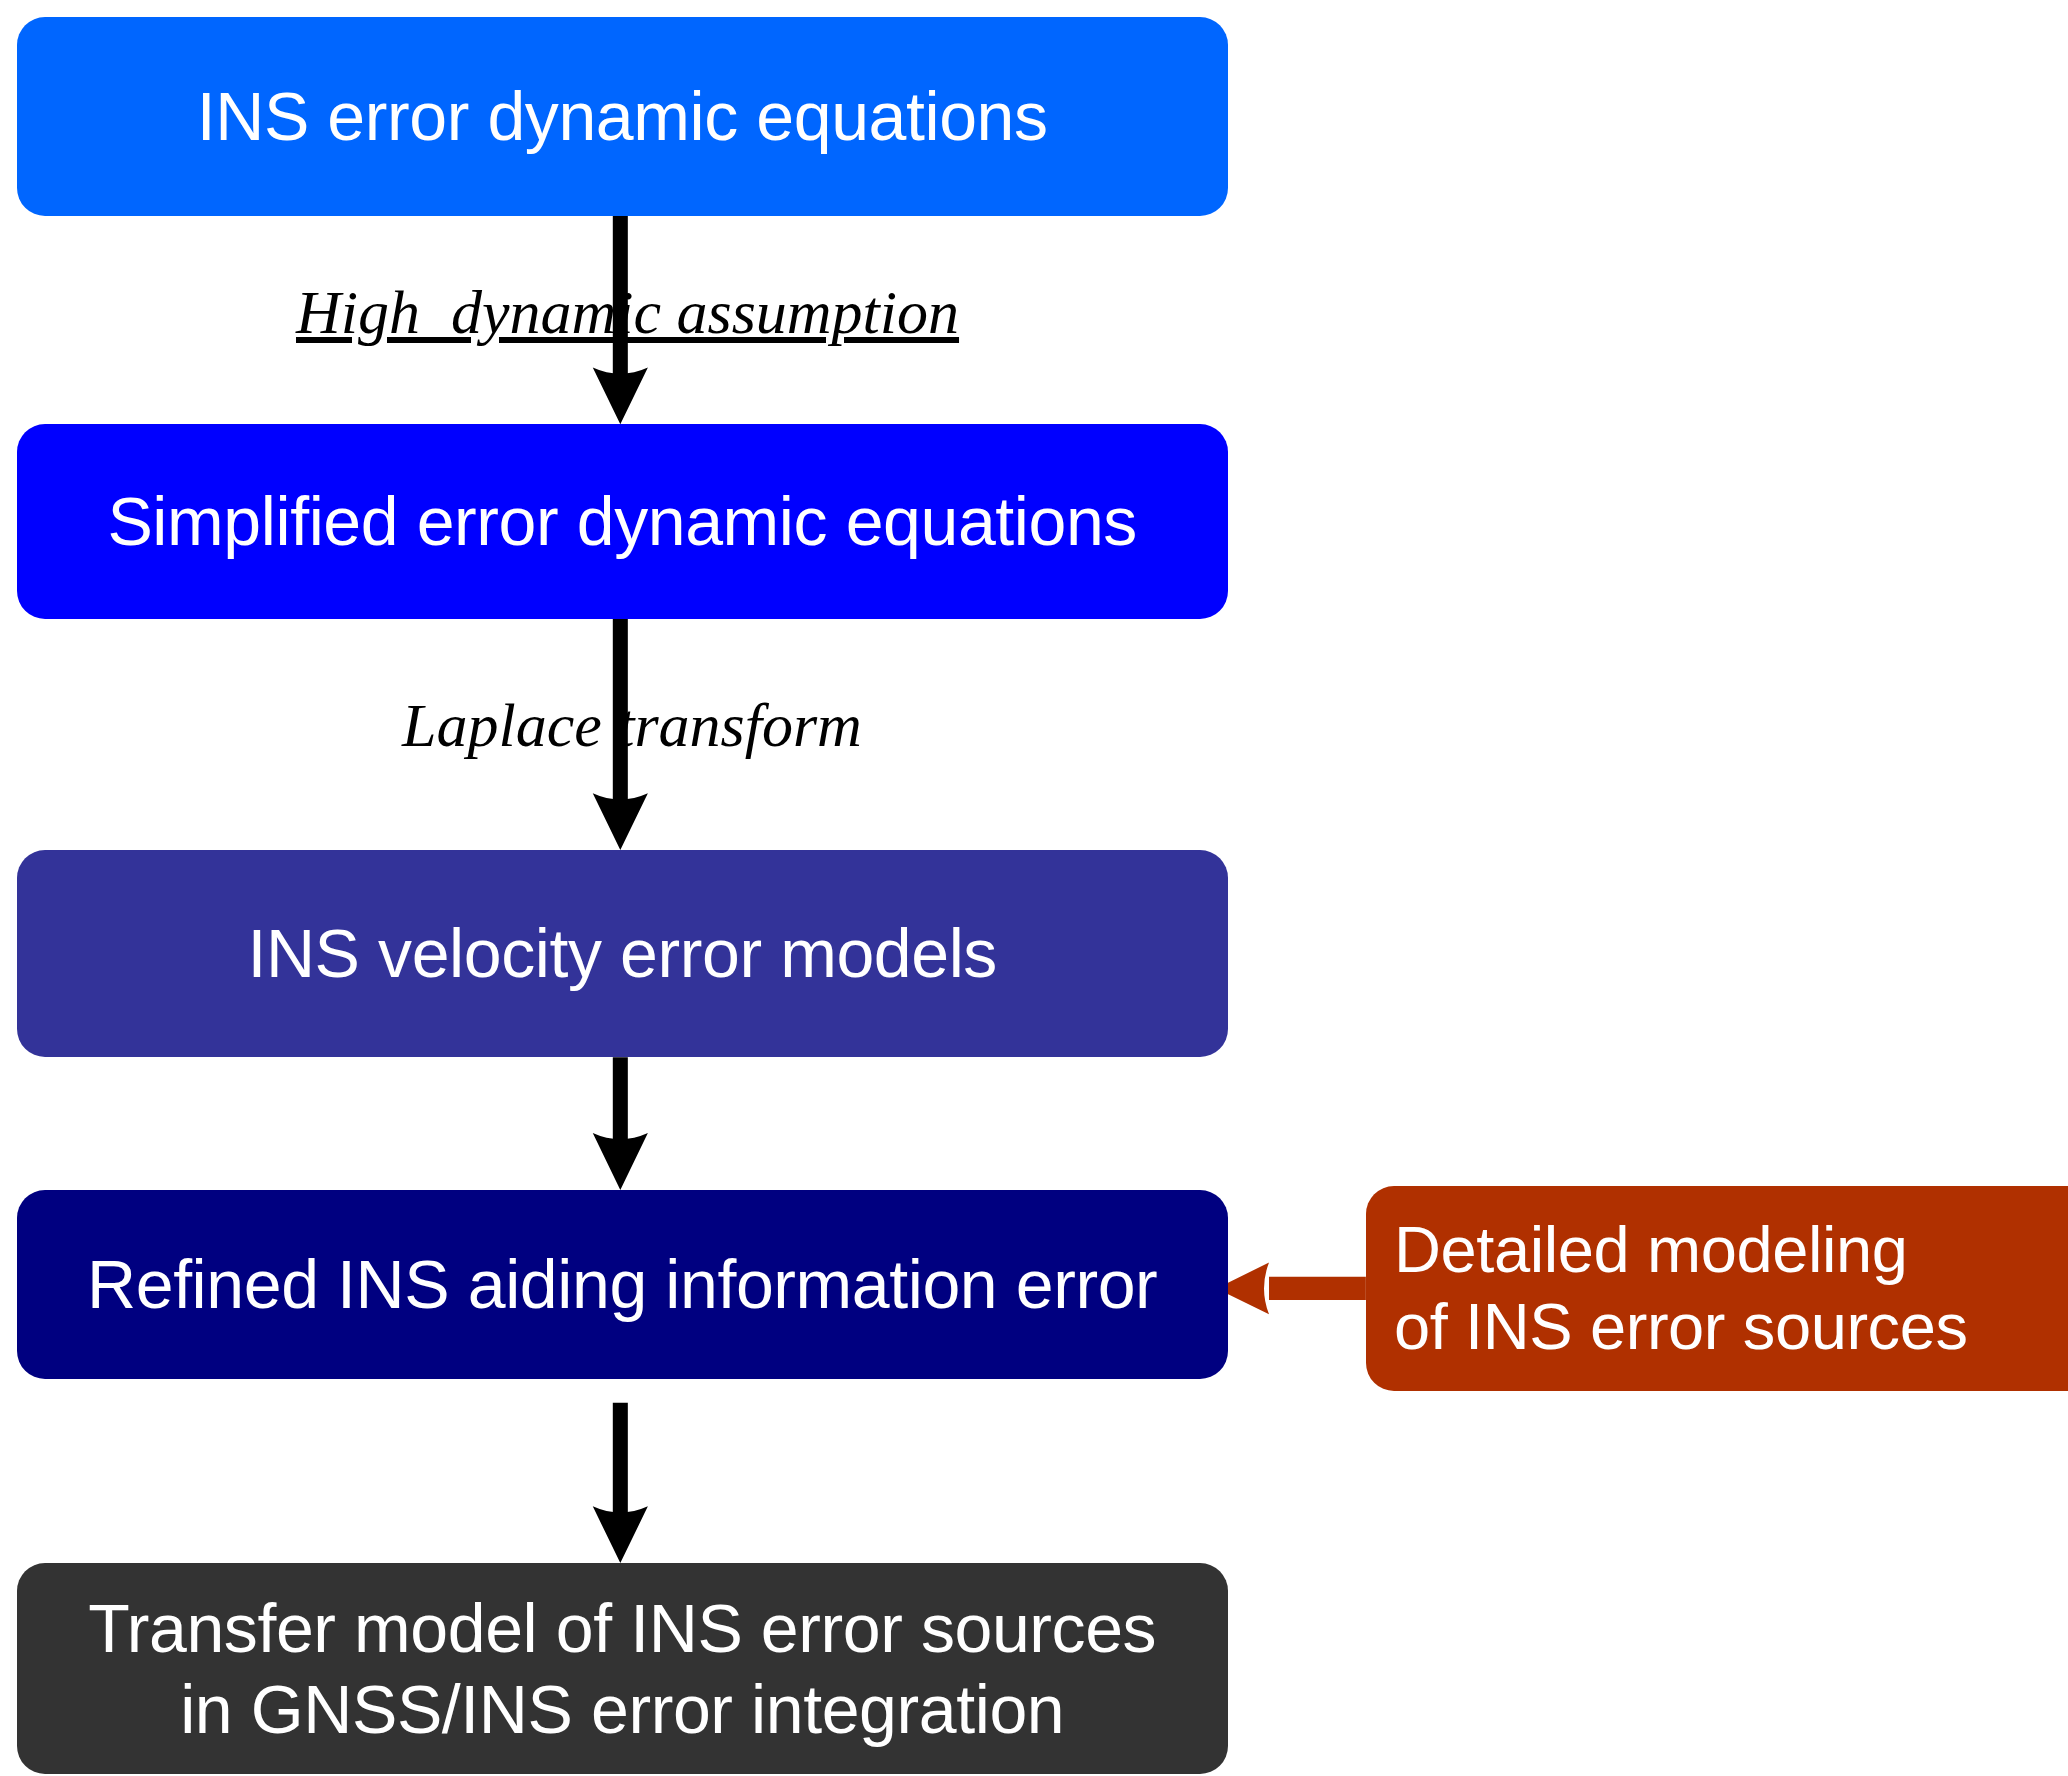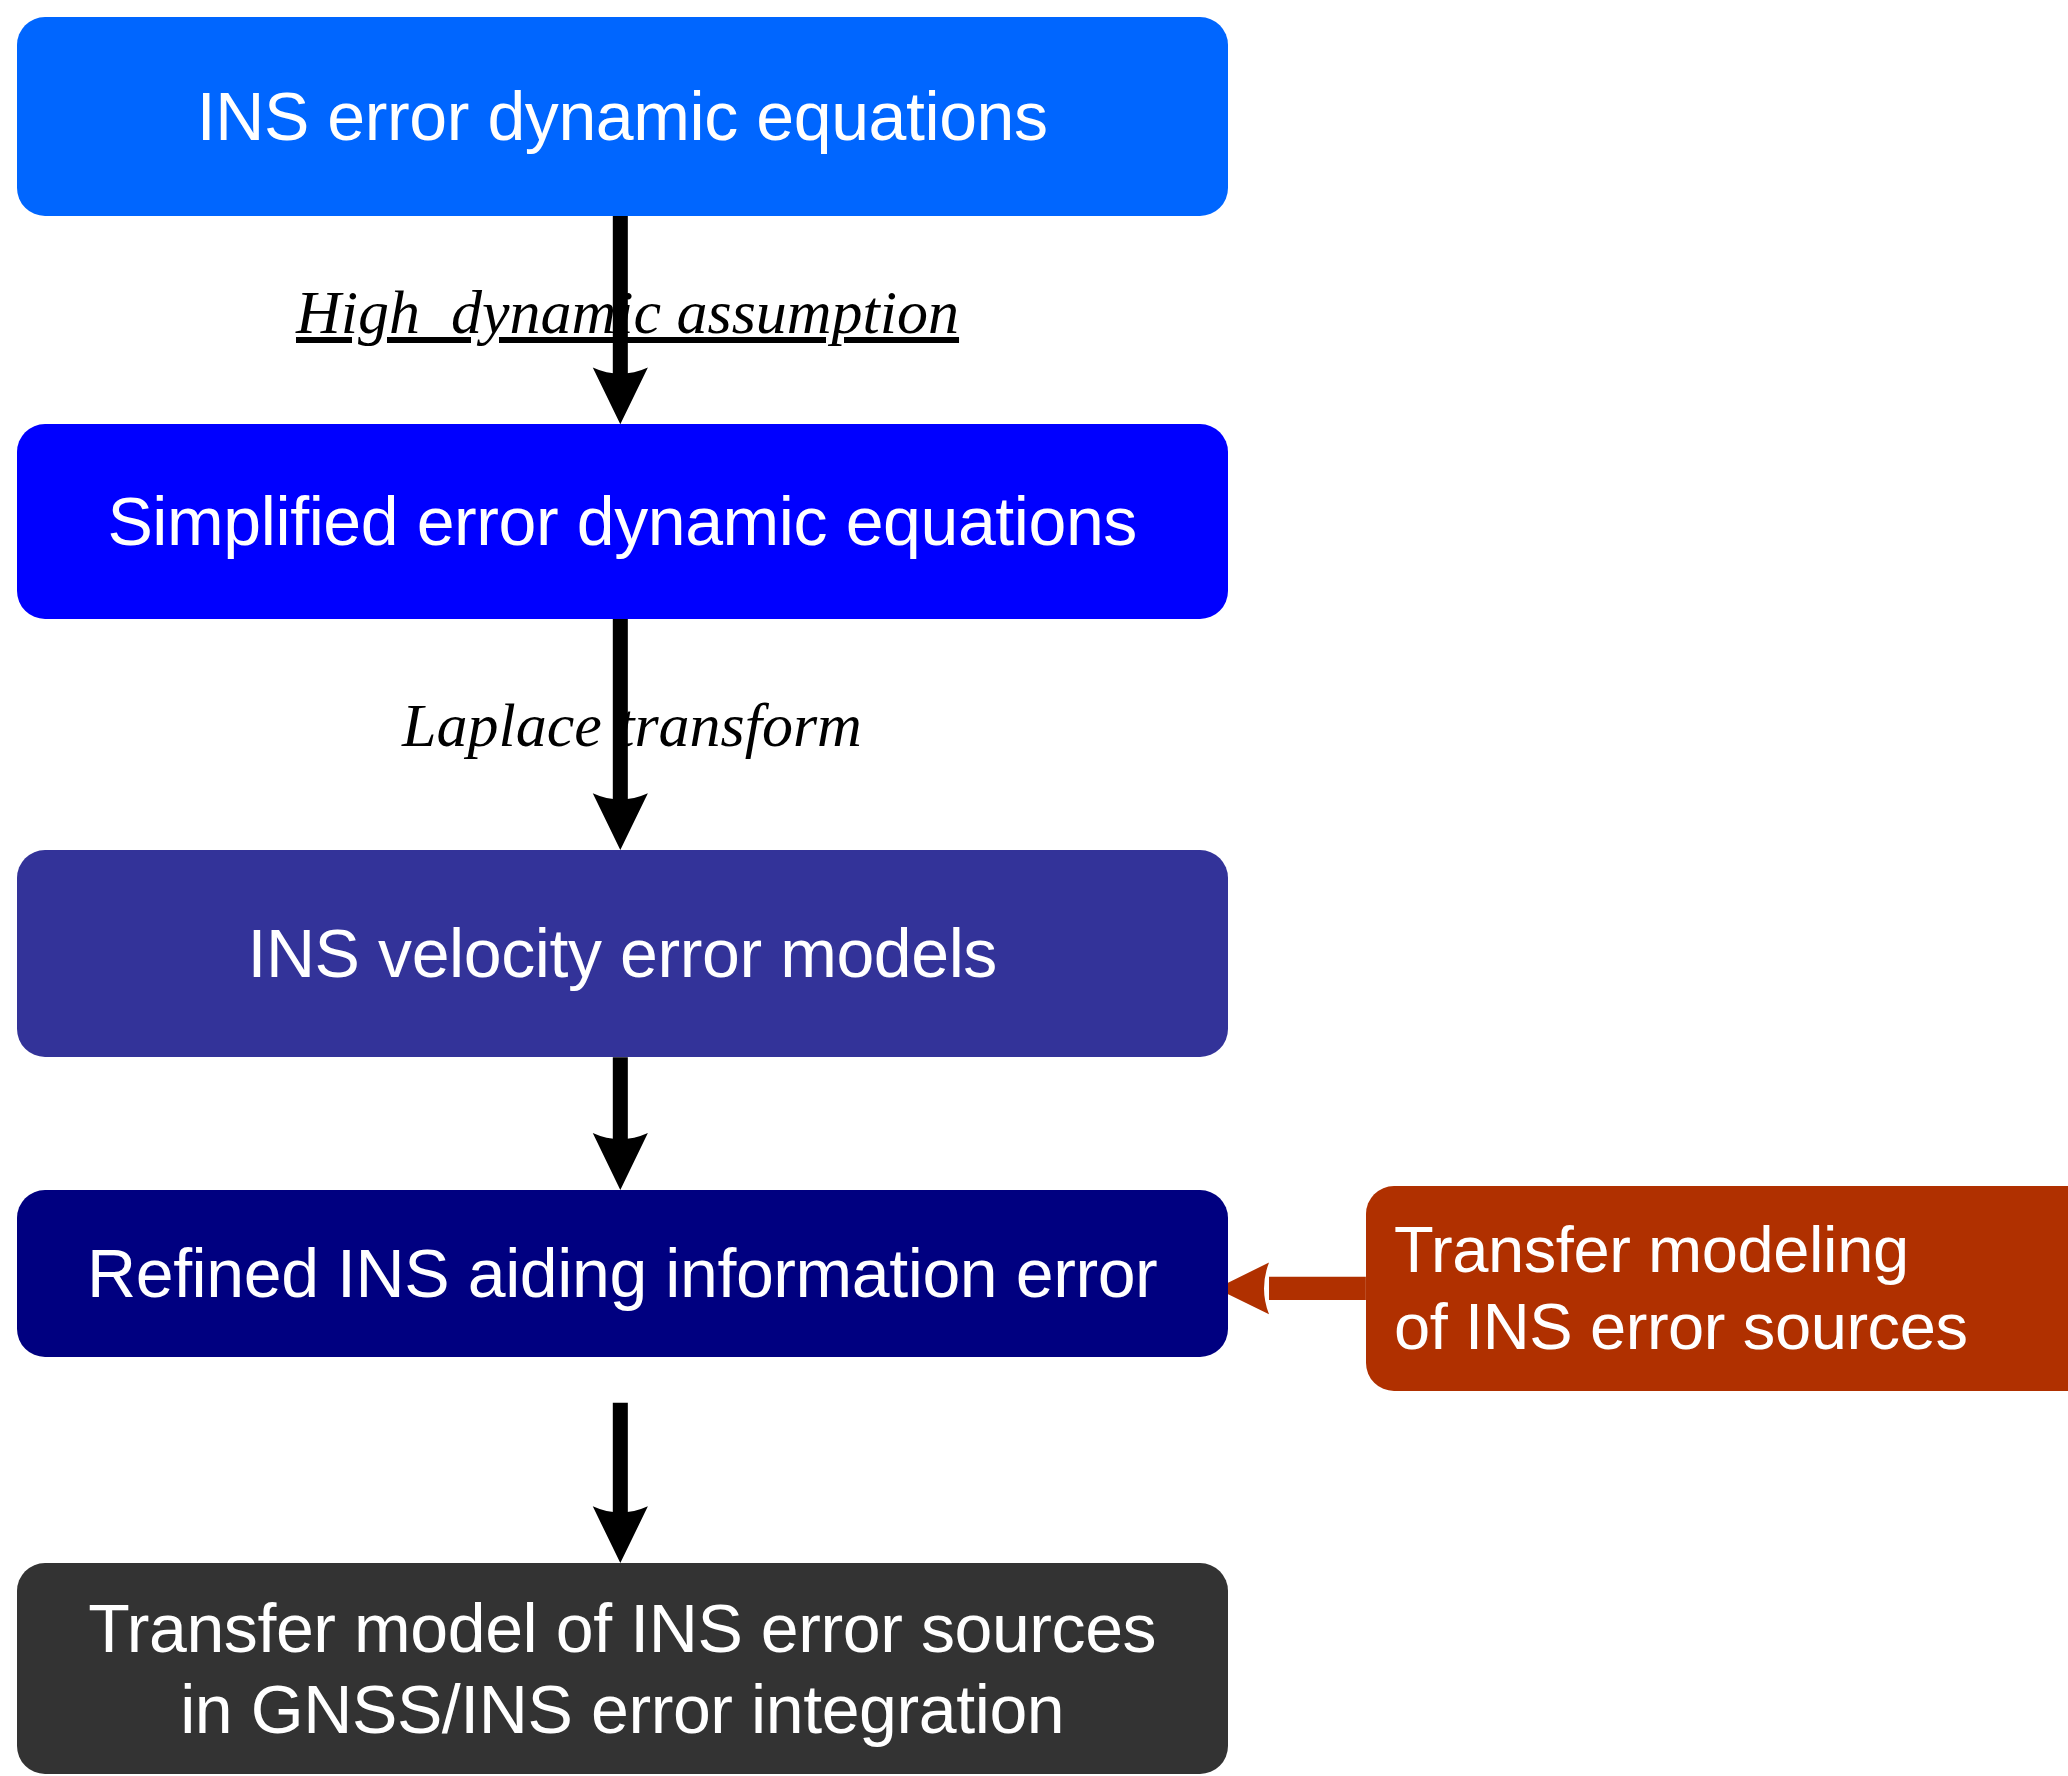--- a/index.html
+++ b/index.html
@@ -43,21 +43,21 @@
     left: 16.7px;  top: 424px;  width: 1211px; height: 195px;
     background: #0000FF;
     font-size: 68px;
   }
   #node-ins-velocity-error-models {
     left: 16.7px;  top: 850px; width: 1211px; height: 207px;
     background: #333399;
     font-size: 68px;
   }
   #node-refined-ins-aiding-information-error {
-    left: 16.7px;  top: 1190px; width: 1211px; height: 167px;
+    left: 16.7px;  top: 1190px; width: 1211px; height: 189px;
     background: #000080;
     font-size: 68px;
   }
   #node-transfer-model {
     left: 16.7px;  top: 1563px; width: 1211px; height: 211px;
     background: #333333;
     font-size: 68px;
     flex-direction: column;
   }
   #node-detailed-modeling {
@@ -140,21 +140,21 @@
   <div class="node" id="node-refined-ins-aiding-information-error">
     <span class="line">Refined INS aiding information error</span>
   </div>
 
   <div class="node" id="node-transfer-model">
     <span class="line">Transfer model of INS error sources</span>
     <span class="line">in GNSS/INS error integration</span>
   </div>
 
   <div class="node" id="node-detailed-modeling">
-    <span class="line">Transfer modeling</span>
+    <span class="line">Detailed modeling</span>
     <span class="line">of INS error sources</span>
   </div>
 
   <div class="edge-label" id="edge-label-high-dynamic-assumption">High  dynamic assumption</div>
 
   <div class="edge-label" id="edge-label-laplace-transform">Laplace transform</div>
 
 </div>
 
 

